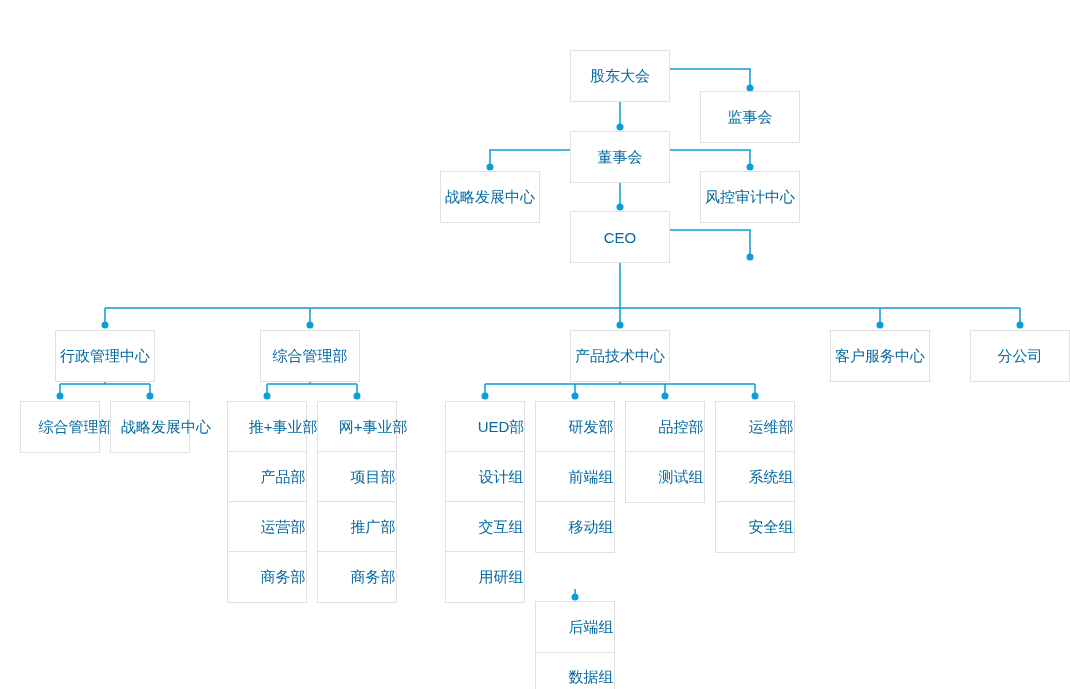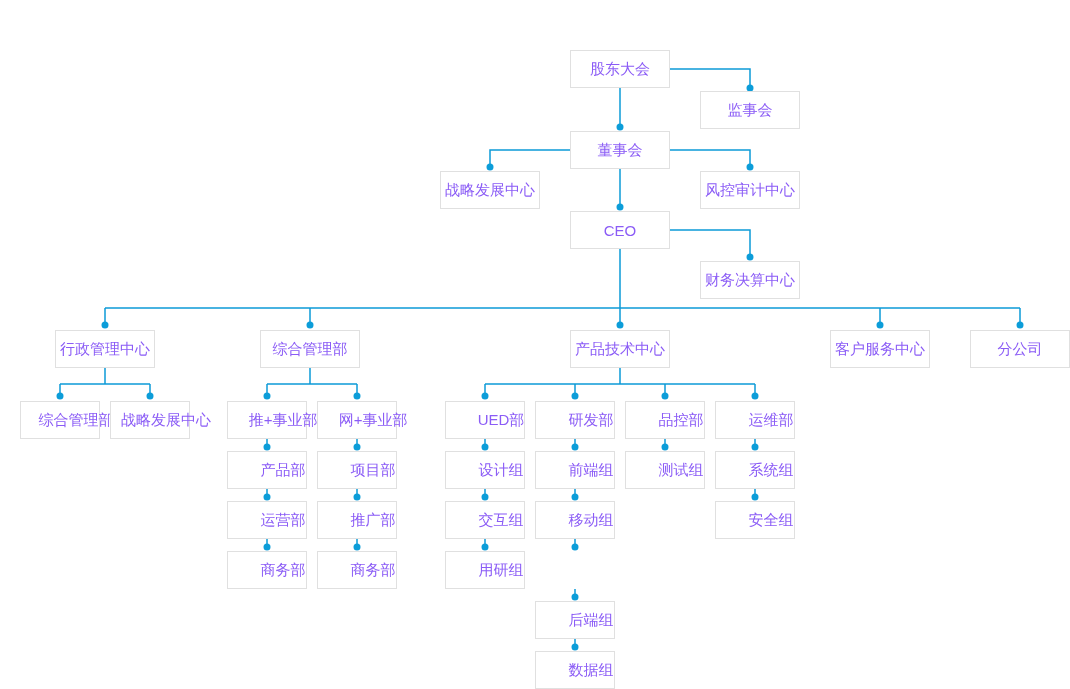--- a/index.html
+++ b/index.html
@@ -20,29 +20,29 @@
     fill: none;
     stroke: #0d9bd7;
     stroke-width: 1.5;
   }
   .connectors circle {
     fill: #0c9dd9;
     stroke: none;
   }
   .node {
     position: absolute;
-    height: 38px;
+    height: 52px;
     box-sizing: border-box;
     background: #ffffff;
     border: 1px solid #e0e0e0;
     display: flex;
     align-items: center;
     justify-content: center;
     font-size: 15px;
-    color: #8b5cf6;
+    color: #0369a1;
     white-space: nowrap;
     cursor: default;
   }
   .w100 { width: 100px; }
   .w80  { width: 80px; padding-left: 32px; }
 </style>
 </head>
 <body>
 
 <div class="canvas">
@@ -106,21 +106,20 @@
       <circle cx="575" cy="647" r="3.5"></circle>
     </g>
   </svg>
 
   <div class="node w100" style="left:570px;top:50px">股东大会</div>
   <div class="node w100" style="left:700px;top:91px">监事会</div>
   <div class="node w100" style="left:570px;top:131px">董事会</div>
   <div class="node w100" style="left:440px;top:171px">战略发展中心</div>
   <div class="node w100" style="left:700px;top:171px">风控审计中心</div>
   <div class="node w100" style="left:570px;top:211px">CEO</div>
-  <div class="node w100" style="left:700px;top:261px">财务决算中心</div>
 
   <div class="node w100" style="left:55px;top:330px">行政管理中心</div>
   <div class="node w100" style="left:260px;top:330px">综合管理部</div>
   <div class="node w100" style="left:570px;top:330px">产品技术中心</div>
   <div class="node w100" style="left:830px;top:330px">客户服务中心</div>
   <div class="node w100" style="left:970px;top:330px">分公司</div>
 
   <div class="node w80" style="left:20px;top:401px">综合管理部</div>
   <div class="node w80" style="left:110px;top:401px">战略发展中心</div>
   <div class="node w80" style="left:227px;top:401px">推+事业部</div>

